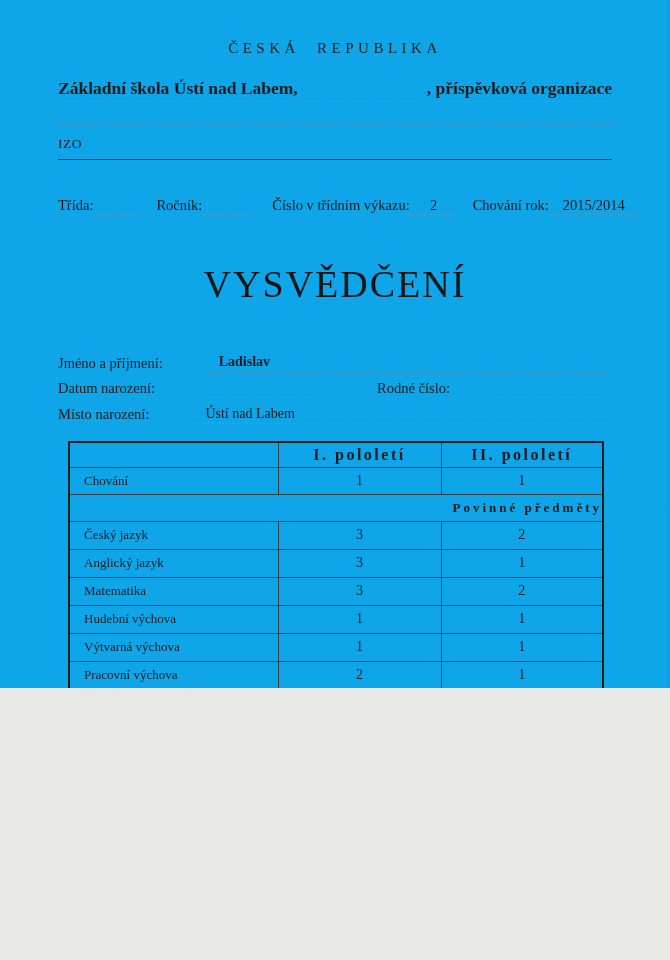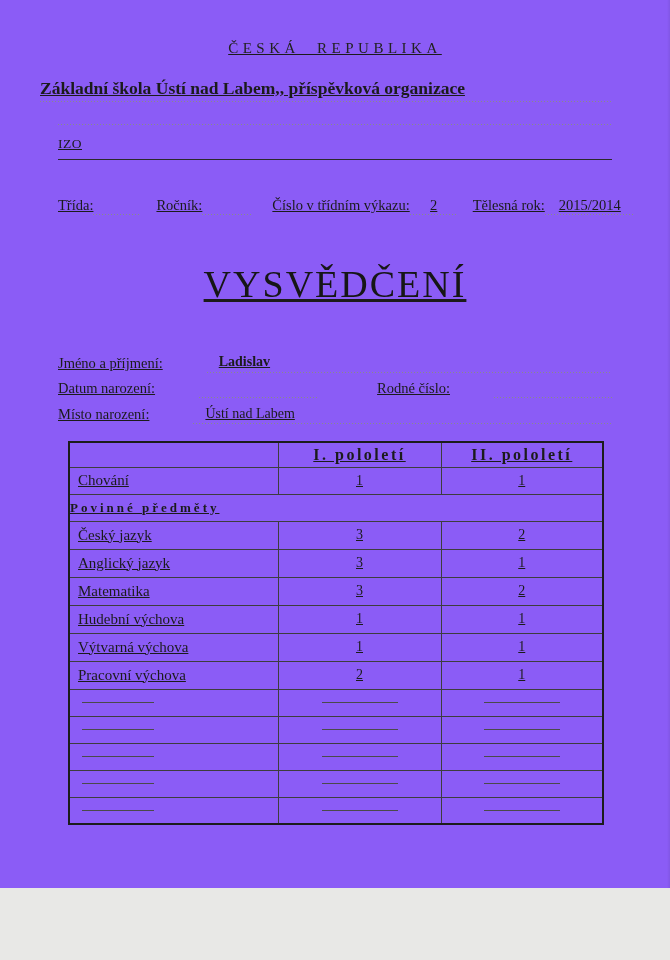--- a/index.html
+++ b/index.html
@@ -1,33 +1,32 @@
 <!DOCTYPE html>
 <html lang="cs"><head>
 <meta charset="utf-8">
 <style>
   * { margin: 0; padding: 0; box-sizing: border-box; }
   html, body { background: #e8e8e6; }
   body { width: 670px; height: 960px; font-family: "Liberation Serif", "DejaVu Serif", serif; color: #1b1b1b; }
   .page {
-    position: relative; width: 670px; height: 888px; overflow: hidden;
-    background: #8b5cf6;
-    text-decoration: underline;
+    position: relative; width: 670px; height: 688px; overflow: hidden;
+    background: #0ea5e9;
   }
   
   .dotline {
     background-image: repeating-linear-gradient(90deg, #8a8a8a 0 1px, transparent 1px 3px);
     background-repeat: repeat-x; background-position: left bottom; background-size: 3px 1px;
   }
   .country {
     margin-top: 40px; text-align: center;
     font-size: 15px; letter-spacing: 4.5px; word-spacing: 9px; color: #222;
   }
   .school-line {
-    margin: 21px 58px 0 40px; display: flex; align-items: flex-end;
+    margin: 21px 58px 0 58px; display: flex; justify-content: space-between; align-items: flex-end;
     padding-bottom: 3px;
   }
   .school-line .part { font-weight: bold; font-size: 17.5px; white-space: nowrap; }
   .blank-dotted-row { margin: 0 58px; height: 23px; }
   .izo-row {
     margin: 0 58px; padding-top: 11px; border-bottom: 1.5px solid #2a2a2a;
     font-size: 13.5px; letter-spacing: 0.5px; padding-bottom: 7px;
   }
   .class-row {
     margin: 37px 0 0 58px; display: flex; align-items: flex-end; white-space: nowrap;
@@ -56,24 +55,24 @@
     margin: 17px 0 0 68px; width: 534px; border-collapse: collapse;
     border: 2px solid #1c1c1c; table-layout: fixed;
   }
   table.grades col.c1 { width: 209px; }
   table.grades col.c2 { width: 163px; }
   table.grades col.c3 { width: 162px; }
   table.grades td, table.grades th { border: 1px solid #3d3d3d; }
   th.sem-header {
     height: 25px; font-size: 16px; font-weight: bold; letter-spacing: 2.5px; text-align: center;
   }
-  td.subject-cell { font-size: 15px; padding-left: 8px; height: 28px; }
+  td.subject-cell { font-size: 13px; padding-left: 14px; height: 28px; }
   td.grade-cell { text-align: center; font-size: 14px; }
   td.section-cell {
-    height: 27px; text-align: left; font-weight: bold; font-size: 13px; letter-spacing: 3px;
+    height: 27px; text-align: right; font-weight: bold; font-size: 13px; letter-spacing: 3px;
   }
   tr.behavior-row td { height: 27px; }
   tr.empty-row td { height: 27px; }
   .dash { display: block; margin: 0 auto; width: 76px; border-top: 1.5px solid #4a4a4a; }
   .dash-left { margin: 0 0 0 12px; width: 72px; }
   .footer {
     margin: 12px 58px 0 58px; display: flex; justify-content: space-between; align-items: baseline;
     font-size: 11px; color: #2a2a2a;
   }
   .footer .bold { font-weight: bold; }
@@ -99,21 +98,21 @@
     <span>IZO</span>
   </div>
 
   <div class="class-row">
     <span class="lbl">Třída:</span>
     <span class="fill fill-trida dotline"><span class="val"></span></span>
     <span class="lbl">Ročník:</span>
     <span class="fill fill-rocnik dotline"><span class="val"></span></span>
     <span class="lbl">Číslo v třídním výkazu:</span>
     <span class="fill fill-cislo dotline"><span class="val">2</span></span>
-    <span class="lbl">Tělesná rok:</span>
+    <span class="lbl">Chování rok:</span>
     <span class="fill fill-rok dotline"><span class="val">2015/2014</span></span>
   </div>
 
   <div class="doc-title">VYSVĚDČENÍ</div>
 
   <div class="student">
     <div class="row">
       <span class="lbl">Jméno a příjmení:</span>
       <span class="fill fill-flex dotline"><span class="name-val">Ladislav</span></span>
     </div>

